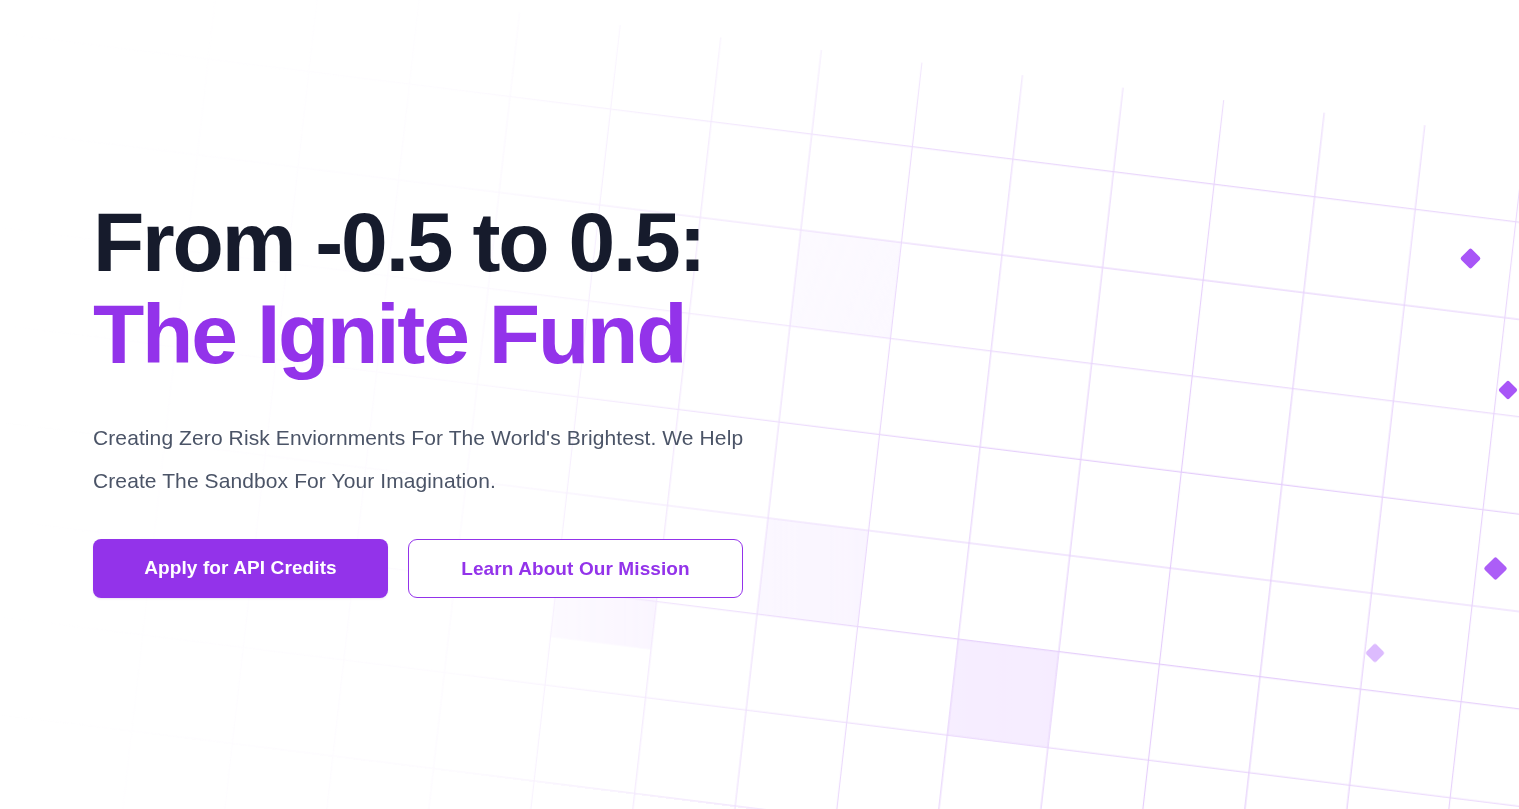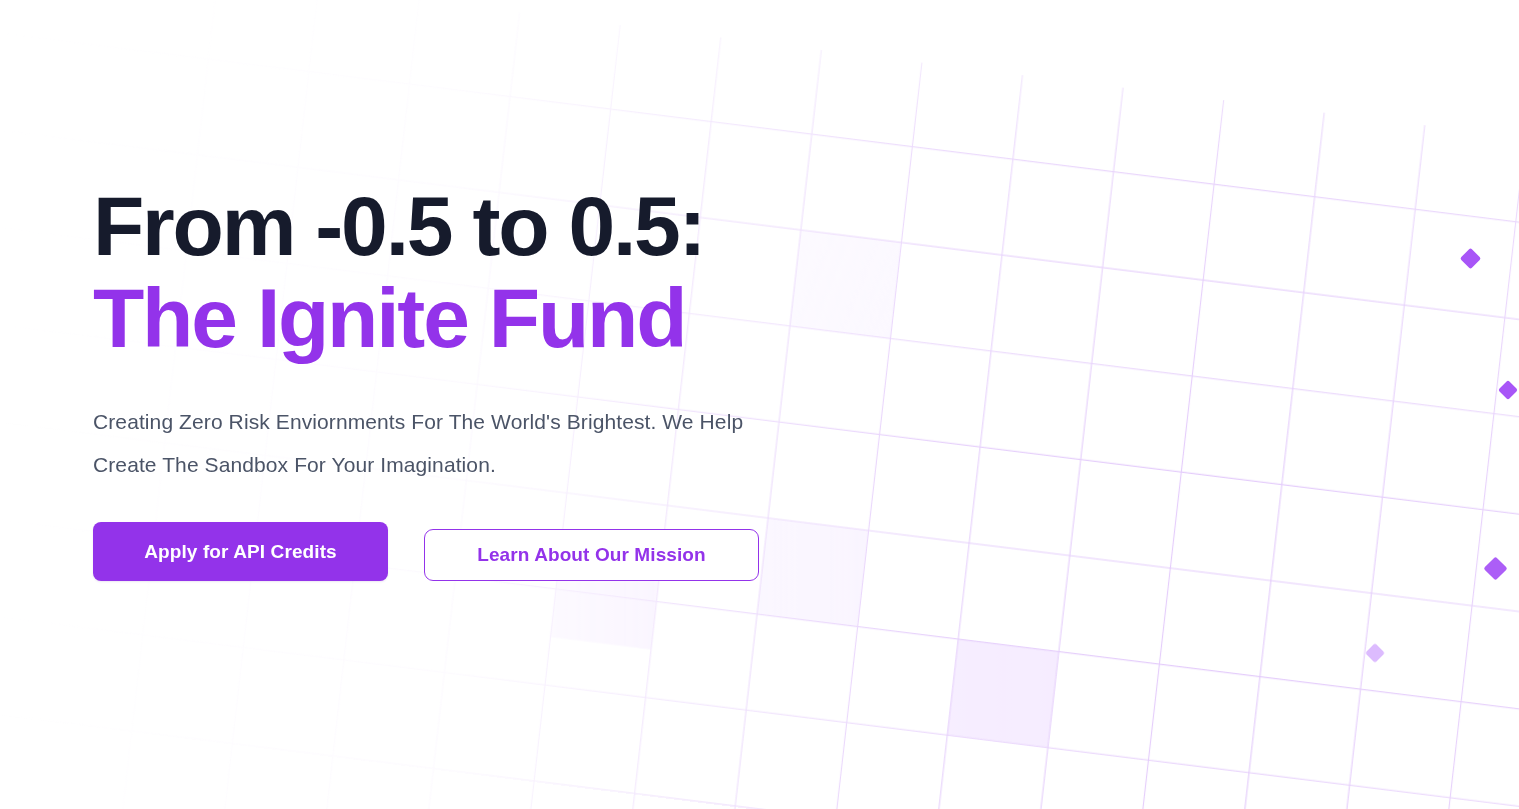--- a/index.html
+++ b/index.html
@@ -41,21 +41,21 @@
     position:absolute;
     transform:rotate(45deg);
     border-radius:2px;
     pointer-events:none;
   }
 
   
   .hero-content {
     position:absolute;
     left:93px;
-    top:180px;
+    top:196px;
     width:780px;
     z-index:5;
   }
 
   .headline {
     font-family:"Liberation Sans", sans-serif;
     font-size:84px;
     line-height:92px;
     font-weight:700;
     letter-spacing:-2.2px;
@@ -74,22 +74,22 @@
     line-height:43px;
     font-weight:400;
     color:#4B5467;
     max-width:700px;
     letter-spacing:0.1px;
   }
 
   .cta-row {
     margin-top:36px;
     display:flex;
-    align-items:flex-end;
-    gap:36px;
+    align-items:center;
+    gap:20px;
   }
 
   .btn {
     font-family:"Liberation Sans", sans-serif;
     font-weight:700;
     cursor:pointer;
     white-space:nowrap;
     display:inline-flex;
     align-items:center;
     justify-content:center;
@@ -109,21 +109,21 @@
   }
 
   .btn-secondary {
     background:#ffffff;
     color:#9333EA;
     font-size:19px;
     letter-spacing:0.1px;
     border:1.6px solid #9333EA;
     border-radius:9px;
     width:335px;
-    height:52px;
+    height:59px;
     margin-top:1px;
   }
 </style>
 </head>
 <body>
 
 <div class="hero">
 
   <div class="bg-grid-layer">
     <svg class="bg-grid-svg" viewBox="0 0 1519 809" preserveAspectRatio="none" aria-hidden="true">

